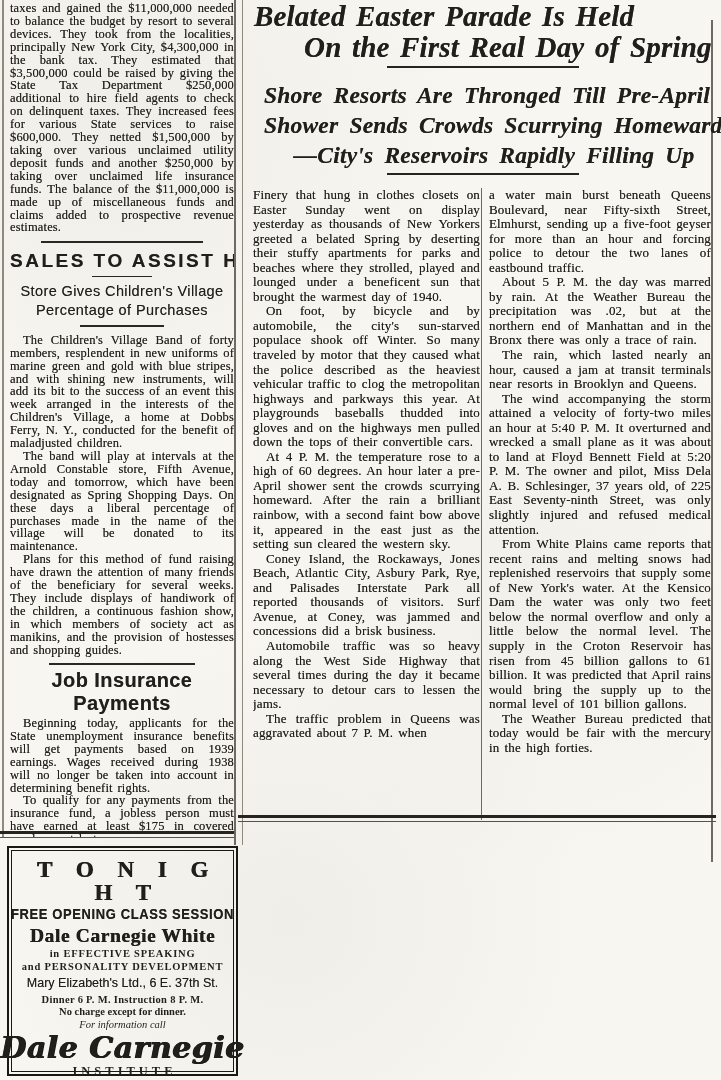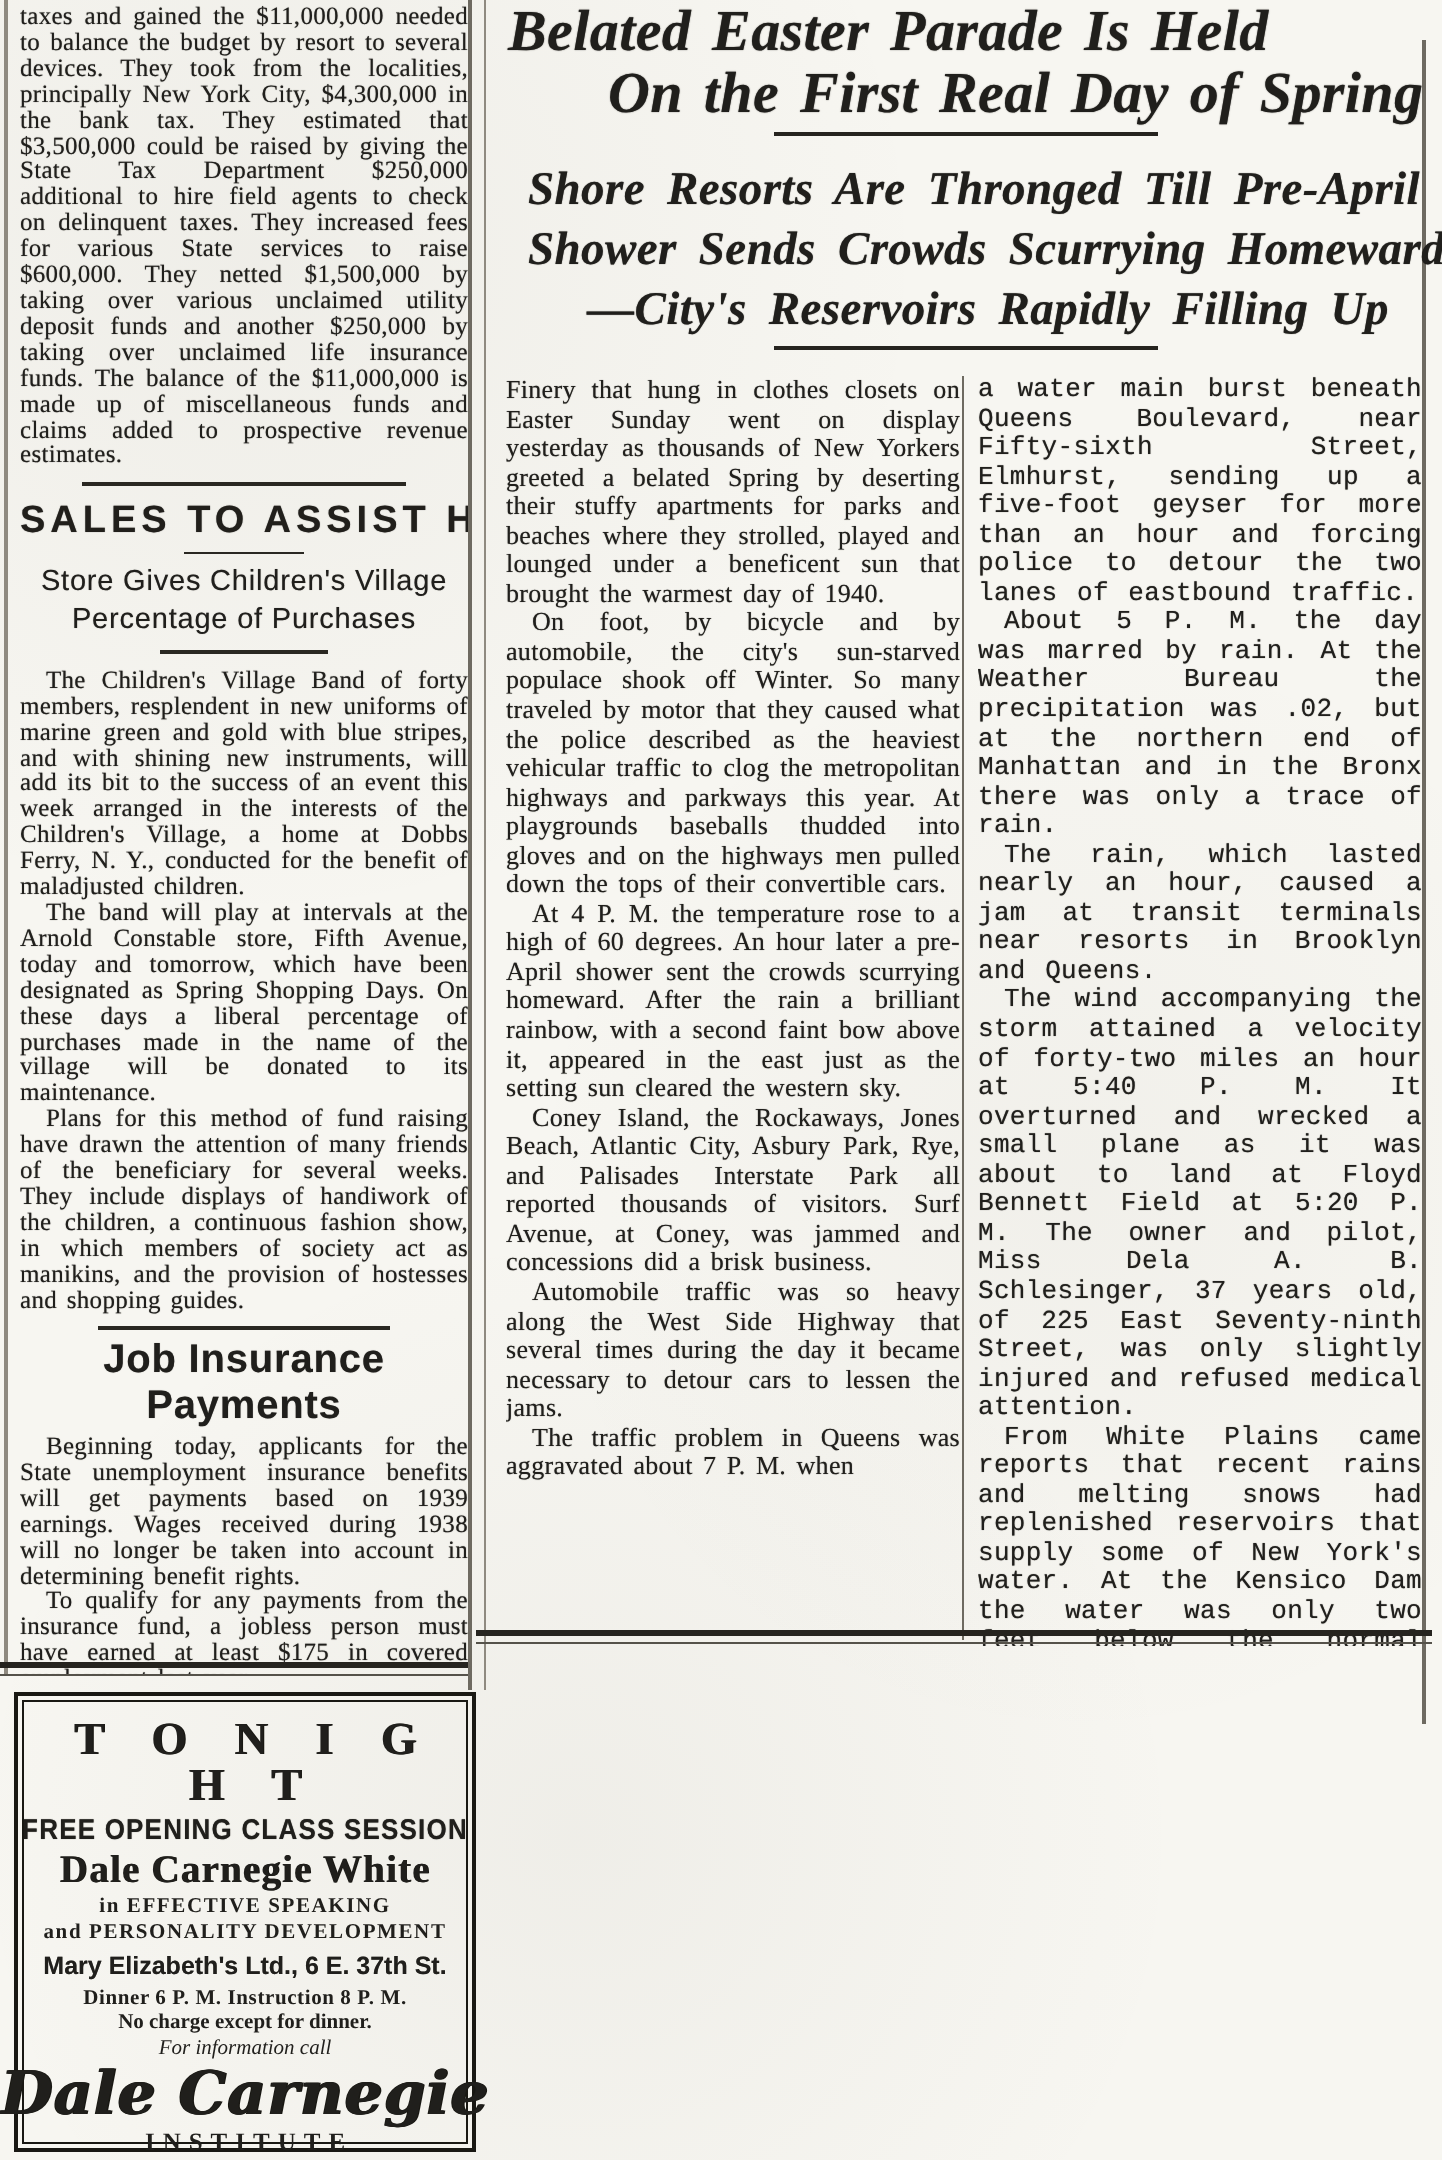--- a/index.html
+++ b/index.html
@@ -65,21 +65,21 @@
   .mid-rule{position:absolute;height:2px;background:#26241f;width:192px;left:387px;}
   
   .art-col{position:absolute;top:188px;overflow:hidden;}
   .art-col p{
     margin:0;font-size:13px;line-height:14.55px;text-align:justify;
     text-indent:13px;word-spacing:1.8px;letter-spacing:0.15px;
     text-shadow:0 0 0.5px rgba(32,30,26,0.65);
   }
   .art-col p.noindent{text-indent:0;}
   .col-a{left:253px;width:227px;height:625px;}
-  .col-b{left:489px;width:222px;height:635px;font-family:Liberation Mono, monospace;}
+  .col-b{left:489px;width:222px;height:635px;}
   
   .ad{
     position:absolute;left:7px;top:846px;width:227px;height:226px;
     border:2.5px solid #191813;
   }
   .ad-inner{
     position:absolute;inset:2px;border:1px solid #191813;
     display:flex;flex-direction:column;align-items:center;
     text-align:center;padding-top:7px;
   }
@@ -91,21 +91,21 @@
     font-family:"Liberation Sans", sans-serif;font-weight:bold;font-size:13px;
     letter-spacing:0.6px;margin-top:3px;white-space:nowrap;
     transform:scaleY(1.1);text-shadow:0 0 0.4px rgba(25,24,19,0.7);
   }
   .ad-course{
     font-size:19.5px;font-weight:bold;margin-top:3px;letter-spacing:0.6px;
     white-space:nowrap;text-shadow:0.4px 0 0 #191813;
   }
   .ad-tag{font-size:10.5px;font-weight:bold;line-height:10.5px;letter-spacing:0.8px;margin-top:2px;}
   .ad-venue{
-    font-family:"Liberation Sans", sans-serif;font-weight:bold;font-size:12.5px;
+    font-family:"Liberation Sans", sans-serif;font-weight:normal;font-size:12.5px;
     margin-top:4px;white-space:nowrap;text-shadow:0 0 0.3px rgba(25,24,19,0.6);
   }
   .ad-sched{font-size:10.5px;font-weight:bold;margin-top:4px;letter-spacing:0.3px;}
   .ad-charge{font-size:10.5px;font-weight:bold;margin-top:1px;}
   .ad-call{font-size:10.5px;font-style:italic;margin-top:2px;}
   .ad-brand{
     font-family:"DejaVu Serif", serif;font-size:30px;font-weight:bold;font-style:italic;
     line-height:30px;margin-top:3px;letter-spacing:0.5px;white-space:nowrap;
     text-shadow:0.7px 0 0 #191813, -0.4px 0 0 #191813;
   }

